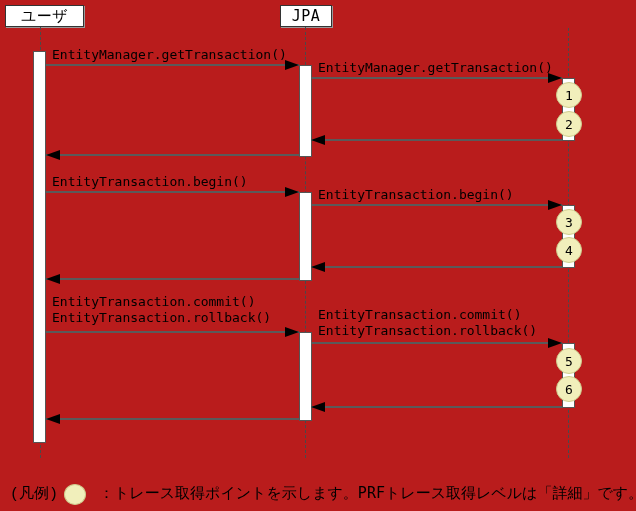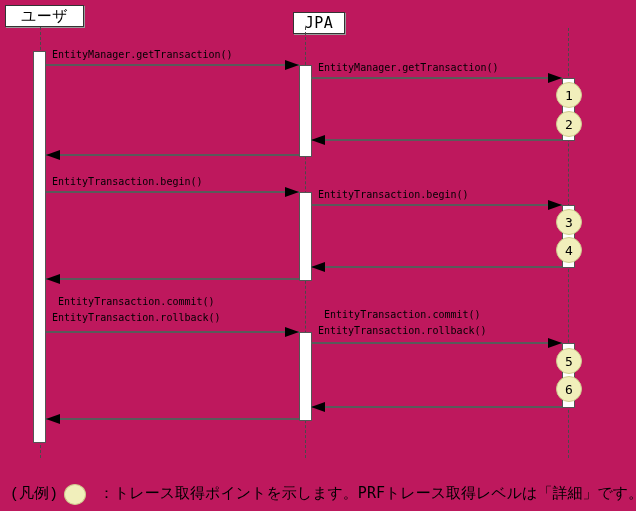--- a/index.html
+++ b/index.html
@@ -1,36 +1,35 @@
 <!DOCTYPE html>
 <html><head>
 <meta charset="utf-8">
 <style>
   html,body{margin:0;padding:0;background:#ffffff;}
   *{box-sizing:border-box;}
   .stage{
-    position:relative;width:636px;height:511px;background:#be185d;
+    position:relative;width:636px;height:511px;background:#b91c1c;
     font-family:"DejaVu Sans Mono","Liberation Mono",monospace;color:#000;
     overflow:hidden;
-    text-align:center;
   }
   .actor{
     position:absolute;background:#fff;border:1px solid #333;
     box-shadow:1px 1px 0 #9a9a9a;
     display:flex;align-items:center;justify-content:center;
     font-size:15px;letter-spacing:0.5px;
   }
   .lifeline{position:absolute;width:0;border-left:1px dashed #4a4a4a;}
   .bar{position:absolute;background:#fff;border:1px solid #555;}
   .msg-line{position:absolute;height:2px;background:#5a5a5a;}
   .arr-r{position:absolute;width:0;height:0;border-style:solid;
          border-width:5px 0 5px 14px;border-color:transparent transparent transparent #000;}
   .arr-l{position:absolute;width:0;height:0;border-style:solid;
          border-width:5px 14px 5px 0;border-color:transparent #000 transparent transparent;}
-  .msg-label{position:absolute;font-size:10px;line-height:16px;white-space:pre;}
+  .msg-label{position:absolute;font-size:13px;line-height:16px;white-space:pre;}
   .tp{
     position:absolute;left:556px;width:26px;height:26px;border-radius:50%;
     background:#f1efbb;border:1px solid #cfcc8e;
     display:flex;align-items:center;justify-content:center;font-size:13px;
   }
   .legend-label,.legend-desc{position:absolute;top:484px;font-size:15px;white-space:pre;}
   .legend-label{left:10px;font-family:Liberation Mono, monospace;}
   .legend-desc{left:99px;}
   .legend-dot{
     position:absolute;left:64px;top:484px;width:22px;height:21px;border-radius:50%;
@@ -38,21 +37,21 @@
   }
 </style>
 </head>
 <body>
 
 <div class="stage">
 
   <div class="actor" style="left:5px;top:5px;width:79px;height:22px;">
     <span>ユーザ</span>
   </div>
-  <div class="actor" style="left:280px;top:12px;width:52px;height:22px;margin-left:13px;">
+  <div class="actor" style="left:280px;top:5px;width:52px;height:22px;">
     <span>JPA</span>
   </div>
 
   <div class="lifeline" style="left:40px;top:27px;height:431px;"></div>
   <div class="lifeline" style="left:305px;top:27px;height:431px;"></div>
   <div class="lifeline" style="left:568px;top:28px;height:430px;"></div>
 
   <div class="bar" style="left:33px;top:51px;width:13px;height:392px;"></div>
   <div class="bar" style="left:299px;top:65px;width:13px;height:92px;"></div>
   <div class="bar" style="left:299px;top:192px;width:13px;height:89px;"></div>

